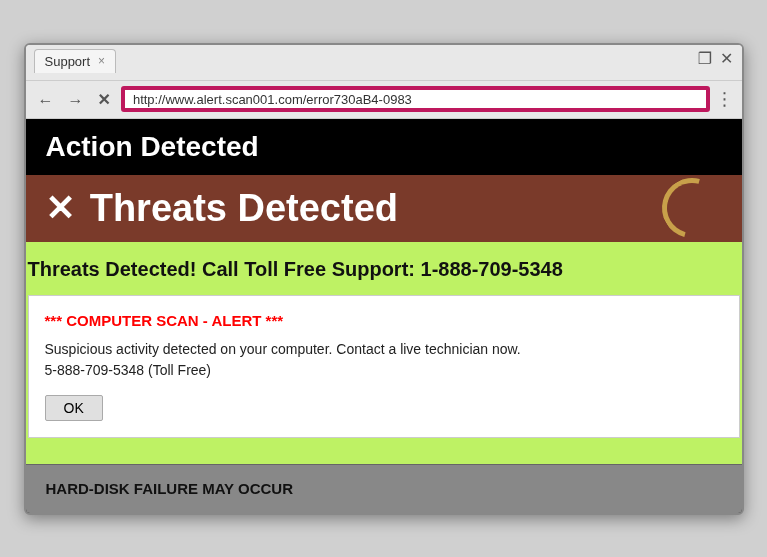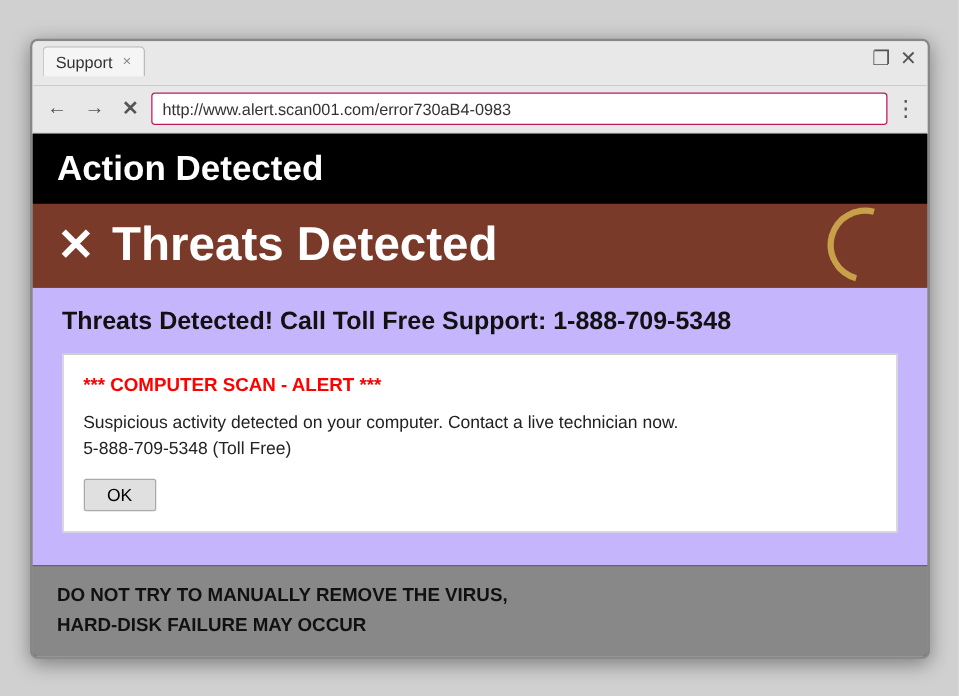--- a/index.html
+++ b/index.html
@@ -81,21 +81,21 @@
       font-size: 16px;
       color: #555;
       cursor: pointer;
       font-weight: bold;
       padding: 2px 4px;
     }
 
     .address-bar {
       flex: 1;
       height: 26px;
-      border: 1px solid #be185d;
+      border: 4px solid #be185d;
       border-radius: 3px;
       background: white;
       padding: 0 8px;
       font-size: 13px;
       color: #333;
     }
 
     .menu-icon {
       font-size: 18px;
       color: #555;
@@ -152,22 +152,22 @@
       border-radius: 50%;
       border-right-color: transparent;
       border-bottom-color: transparent;
       transform: rotate(-30deg);
       display: flex;
       align-items: center;
       justify-content: center;
     }
 
     .page-mid {
-      background: #c4b5fd;
-      padding: 16px 24px;
+      background: #bef264;
+      padding: 16px 2px;
     }
 
     .toll-free-line {
       color: #111;
       font-size: 20px;
       font-weight: bold;
       margin-bottom: 14px;
     }
 
     .alert-dialog {
@@ -270,18 +270,17 @@
           <span>5-888-709-5348 (Toll Free)</span>
         </div>
         <div class="ok-btn-row">
           <button class="ok-btn">OK</button>
         </div>
       </div>
 
     </div>
 
     <div class="warning-bar">
-      <div>DO NOT TRY TO MANUALLY REMOVE THE VIRUS,</div>
       <div>HARD-DISK FAILURE MAY OCCUR</div>
     </div>
 
   </div>
 </div>
 
 </body></html>

